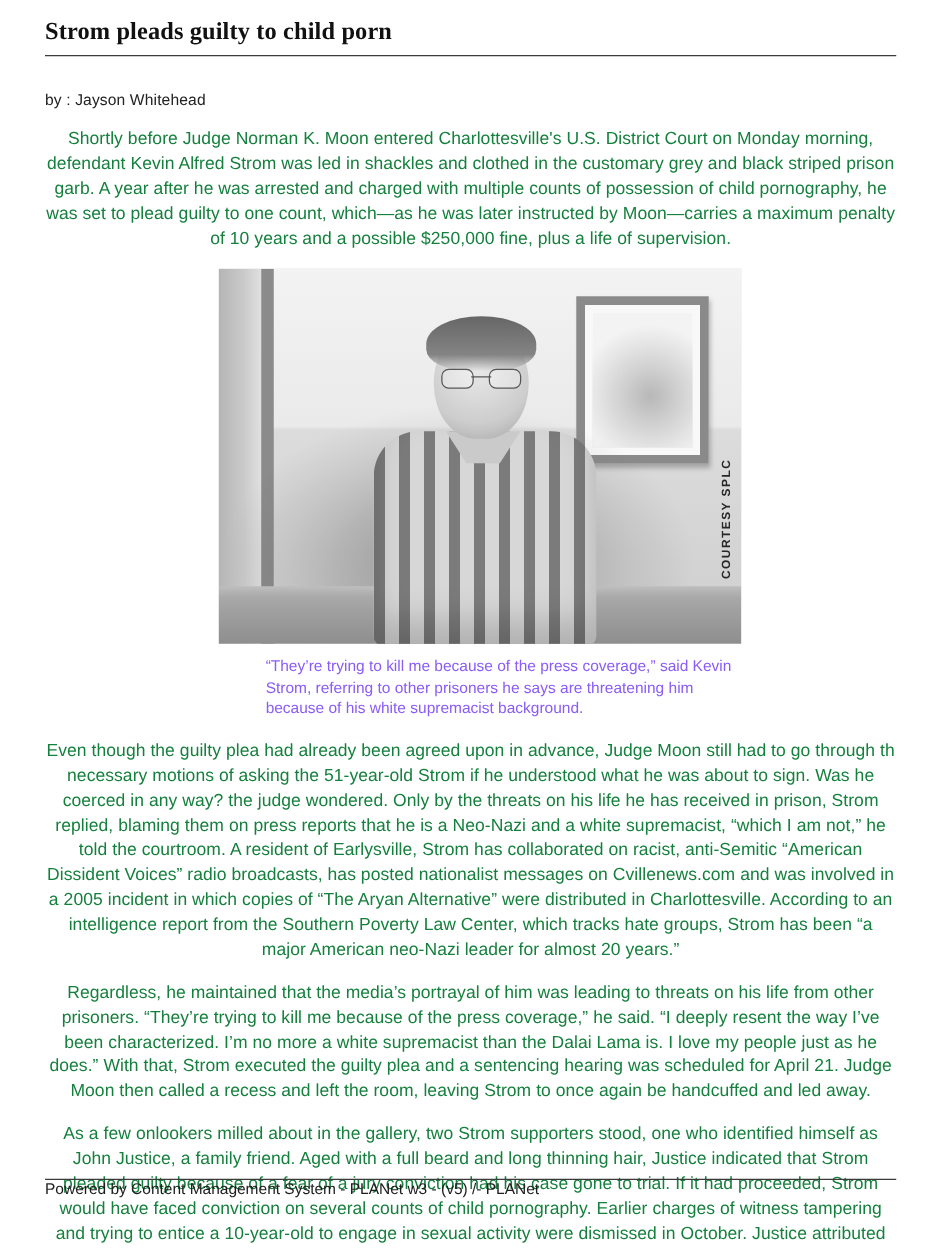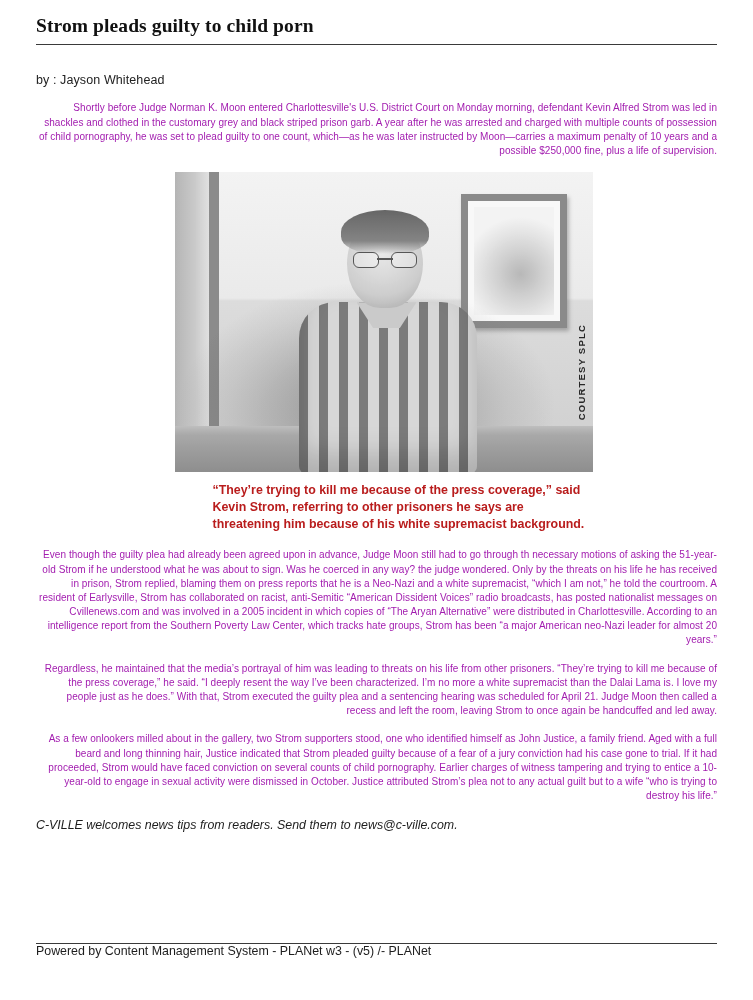--- a/index.html
+++ b/index.html
@@ -34,25 +34,25 @@
     border-bottom: 1px solid #3a3a3a;
     line-height: 1.2;
   }
   .byline {
     font-size: 12.5px;
     color: #222;
     margin: 28px 0 14px 0;
     letter-spacing: 0.1px;
   }
   p.body-text {
-    font-size: 10px;
+    font-size: 14px;
     line-height: 1.42;
-    color: #a21caf;
+    color: #15803d;
     margin: 0 0 14px 0;
-    text-align: right;
+    text-align: center;
     letter-spacing: 0.05px;
   }
   .lede {
     margin-bottom: 18px;
   }
   
   .figure {
     margin: 6px 0 16px 0;
     display: flex;
     flex-direction: column;
@@ -201,23 +201,23 @@
     font-weight: bold;
     letter-spacing: 1.2px;
     color: #2b2b2b;
     writing-mode: vertical-rl;
     transform: rotate(180deg);
   }
   .caption {
     width: 380px;
     margin: 10px 0 0 52px;
     font-size: 12.4px;
-    font-weight: bold;
+    font-weight: normal;
     line-height: 1.35;
-    color: #b91c1c;
+    color: #8b5cf6;
   }
   .signoff {
     font-size: 12.4px;
     font-style: italic;
     color: #1d1d1d;
     margin: 6px 0 0 0;
     line-height: 1.4;
   }
   .footer {
     position: absolute;

